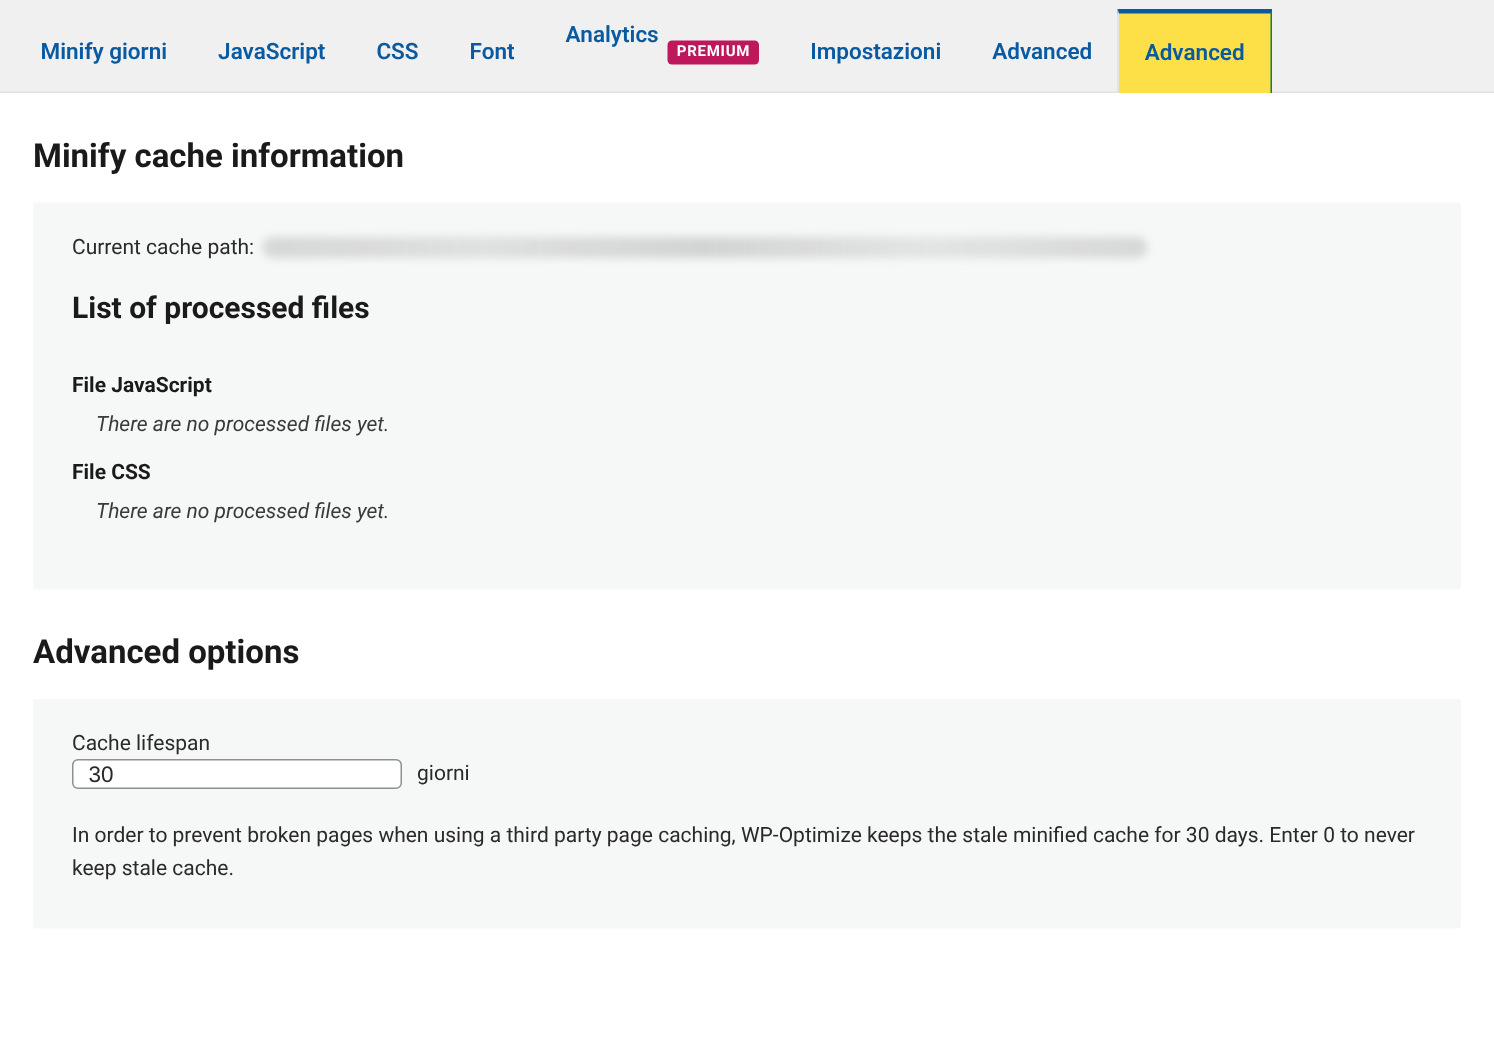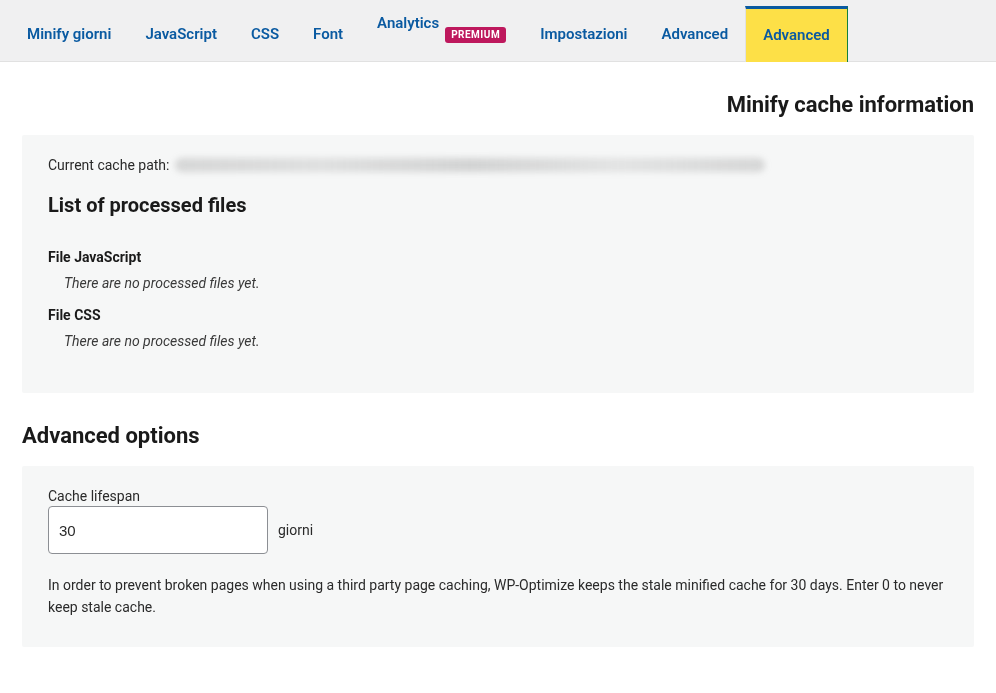--- a/index.html
+++ b/index.html
@@ -54,21 +54,21 @@
   }
 
   
   .content { padding:30px 22px 30px; }
   h2.section {
     font-size:22px;
     font-weight:700;
     margin:30px 0 18px;
     color:#1a1a1a;
   }
-  h2.section:first-child{ margin-top:0;text-align:right; }
+  h2.section:first-child{ margin-top:0; }
 
   .panel {
     background:#f6f7f7;
     padding:22px 26px 28px;
     border-radius:2px;
   }
 
   .cache-path-line{
     font-size:14px;
     color:#2a2a2a;
@@ -112,21 +112,21 @@
 
   .field-label{
     display:block;
     font-size:14px;
     color:#2a2a2a;
     margin-bottom:2px;
   }
   .input-row{ display:flex; align-items:center; gap:10px; margin-bottom:20px;}
   input[type=number]{
     width:220px;
-    height:48px;
+    height:20px;
     padding:4px 10px;
     font-size:15px;
     border:1px solid #8c8f94;
     border-radius:4px;
     background:#fff;
     color:#2a2a2a;
   }
   .unit{ font-size:14px; color:#2a2a2a; }
   .help{
     font-size:14px;

